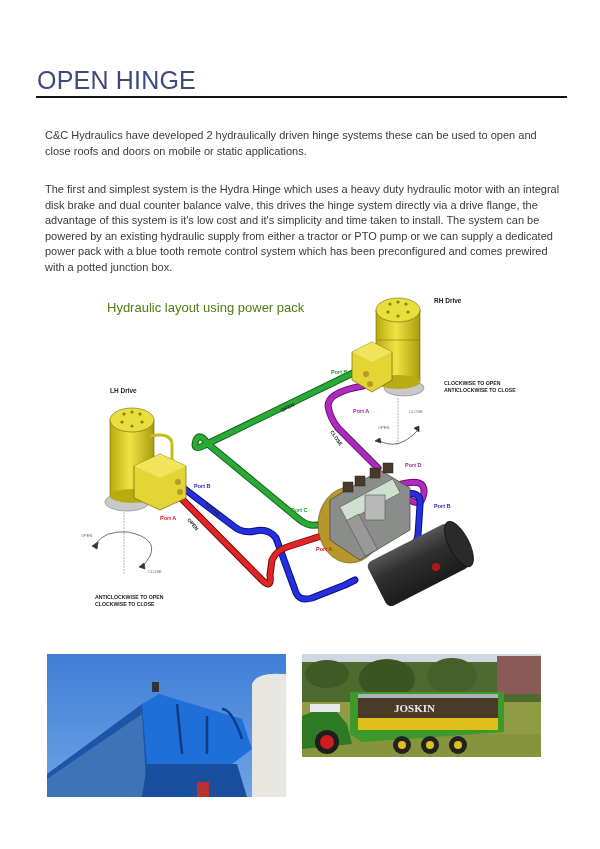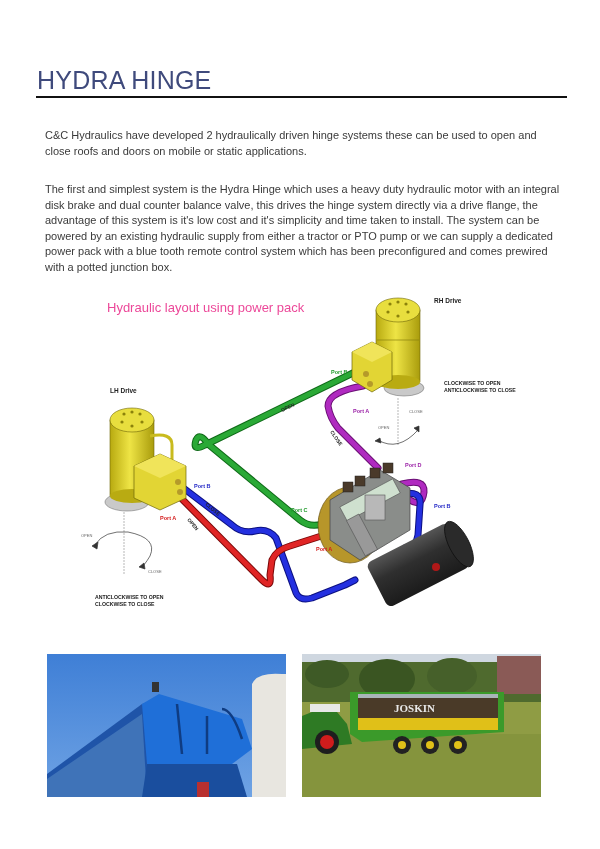--- a/index.html
+++ b/index.html
@@ -6,30 +6,30 @@
   body { width:600px; height:849px; background:#ffffff; position:relative; overflow:hidden;
          font-family:"Liberation Sans", sans-serif; color:#3a3a3a; }
   .page-title { position:absolute; left:37px; top:66px; font-size:25px; font-weight:normal;
                 color:#3f4a7c; letter-spacing:0.2px; margin:0; line-height:28px; }
   .title-rule { position:absolute; left:36px; top:96px; width:531px; height:2px; background:#111; }
   .body-text { position:absolute; left:45px; width:520px; font-size:11px; line-height:15.6px;
                color:#3a3a3a; margin:0; }
   .p1 { top:128px; }
   .p2 { top:182px; }
   .diagram { position:absolute; left:60px; top:285px; width:490px; height:330px; }
-  .diagram-caption { position:absolute; left:107px; top:300px; font-size:13px; color:#ec4899; }
+  .diagram-caption { position:absolute; left:107px; top:300px; font-size:13px; color:#4d7c0f; }
   .photo { position:absolute; overflow:hidden; }
   .photo-left { left:47px; top:654px; width:239px; height:143px; }
-  .photo-right { left:302px; top:654px; width:239px; height:143px; }
+  .photo-right { left:302px; top:654px; width:239px; height:103px; }
   .lbl { font-family:"Liberation Sans", sans-serif; font-weight:bold; }
 </style>
 </head>
 <body>
 
-<h1 class="page-title">HYDRA HINGE</h1>
+<h1 class="page-title">OPEN HINGE</h1>
 <div class="title-rule"></div>
 
 <p class="body-text p1">C&amp;C Hydraulics have developed 2 hydraulically driven hinge systems these can be used to open and close roofs and doors on mobile or static applications.</p>
 <p class="body-text p2">The first and simplest system is the Hydra Hinge which uses a heavy duty hydraulic motor with an integral disk brake and dual counter balance valve, this drives the hinge system directly via a drive flange, the advantage of this system is it's low cost and it's simplicity and time taken to install. The system can be powered by an existing hydraulic supply from either a tractor or PTO pump or we can supply a dedicated power pack with a blue tooth remote control system which has been preconfigured and comes prewired with a potted junction box.</p>
 
 <div class="diagram-caption">Hydraulic layout using power pack</div>
 
 <svg class="diagram" viewBox="60 285 490 330" xmlns="http://www.w3.org/2000/svg">
   <defs>
     <linearGradient id="yel" x1="0" x2="1" y1="0" y2="0">

